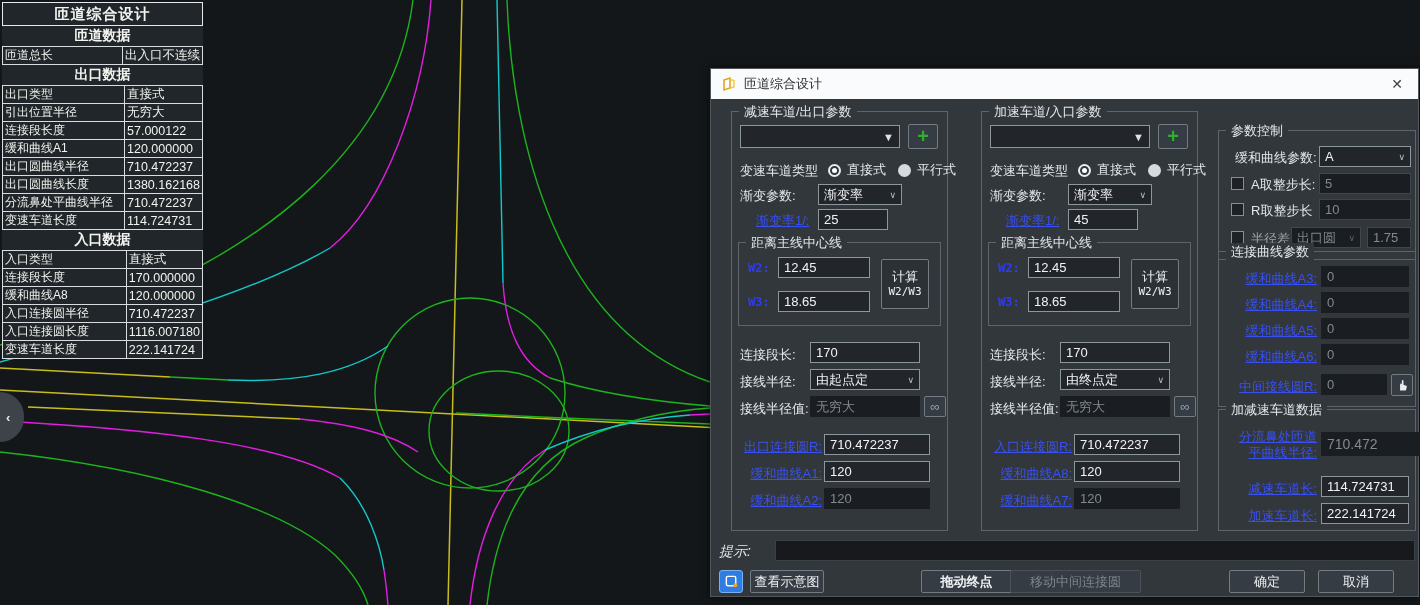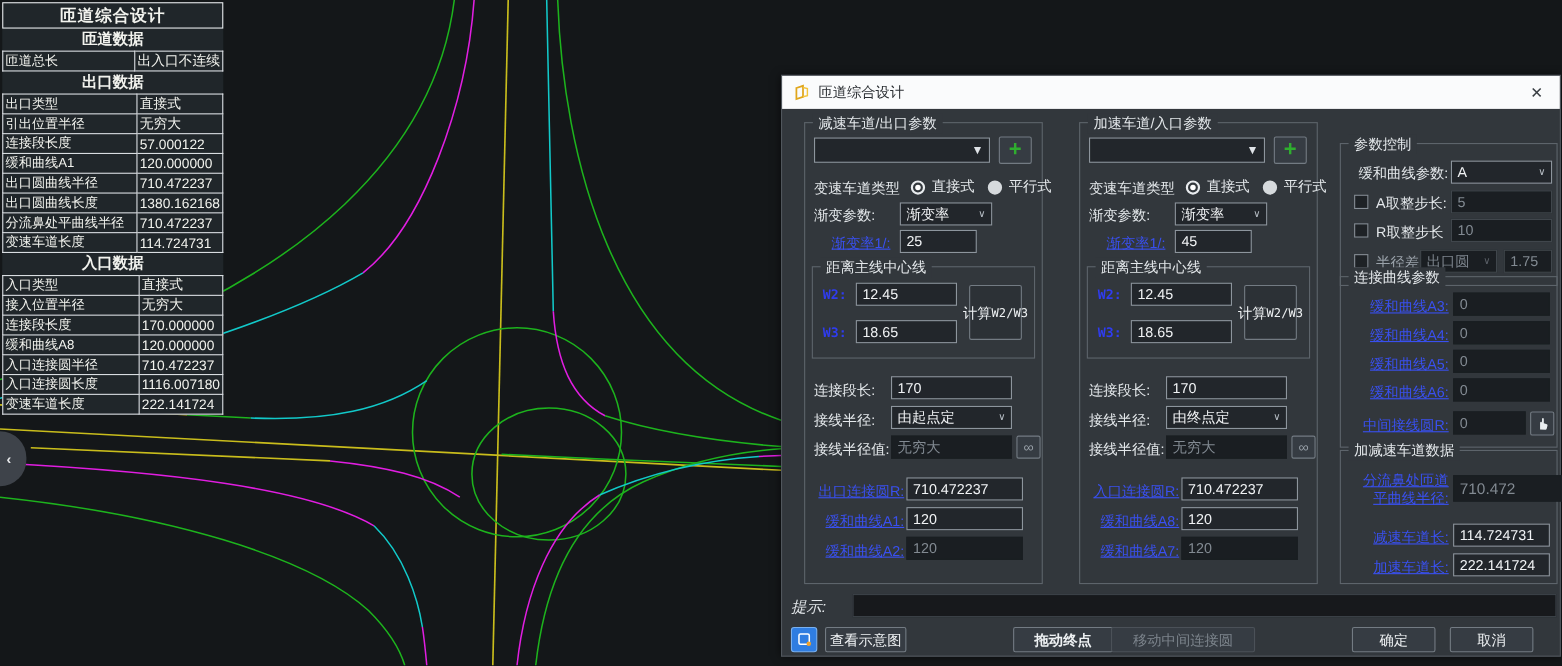--- a/index.html
+++ b/index.html
@@ -52,21 +52,21 @@
   .dd.off { background:#1a1e22; border-color:#40464c; color:#7d858d; }
   .dd.off .arr { color:#5c6269; }
 
   .lnk { color:#3950f0; text-decoration:underline; font-size:13px; cursor:pointer; white-space:nowrap; }
   .rlab { position:absolute; text-align:right; }
   .blbl { color:#2f3cf0; font-weight:bold; font-size:12px; font-family:"DejaVu Sans Mono",monospace; }
 
   .btn { position:absolute; background:#363c43; border:1px solid #737b83; color:#eef1f3; font-size:13px;
     display:flex; align-items:center; justify-content:center; border-radius:2px; cursor:pointer; white-space:nowrap; }
   .btn.off { color:#7c848c; border-color:#4b5158; cursor:default; }
-  .btn.calc { flex-direction:row; line-height:15px; background:#2c3136; }
+  .btn.calc { flex-direction:column; line-height:15px; background:#2c3136; }
   .btn.calc .sub { font-size:11px; font-family:"DejaVu Sans Mono",monospace; }
   .addbtn { color:#2fae2f; font-size:20px; font-weight:bold; }
   .infbtn { color:#9aa2aa; font-size:13px; }
 
   .chk { position:absolute; width:13px; height:13px; background:#1e2226; border:1px solid #868e96; cursor:pointer; }
   .radio { width:13px; height:13px; border-radius:50%; border:2px solid #e9ecef; position:relative;
     display:inline-block; cursor:pointer; }
   .radio.sel::after { content:""; position:absolute; inset:2px; border-radius:50%; background:#fff; }
   .radio.fill { background:#d6dadd; border-color:#d6dadd; }
   .radrow { position:absolute; display:flex; align-items:center; gap:6px; }
@@ -172,24 +172,20 @@
     </tbody>
       </table>
     <div class="shead">入口数据</div>
     <table>
         <tbody>
       <tr>
             <td>入口类型</td>
             <td class="val">直接式</td>
           </tr>
       <tr>
-            <td>接入位置半径</td>
-            <td class="val">无穷大</td>
-          </tr>
-      <tr>
             <td>连接段长度</td>
             <td class="val">170.000000</td>
           </tr>
       <tr>
             <td>缓和曲线A8</td>
             <td class="val">120.000000</td>
           </tr>
       <tr>
             <td>入口连接圆半径</td>
             <td class="val">710.472237</td>

